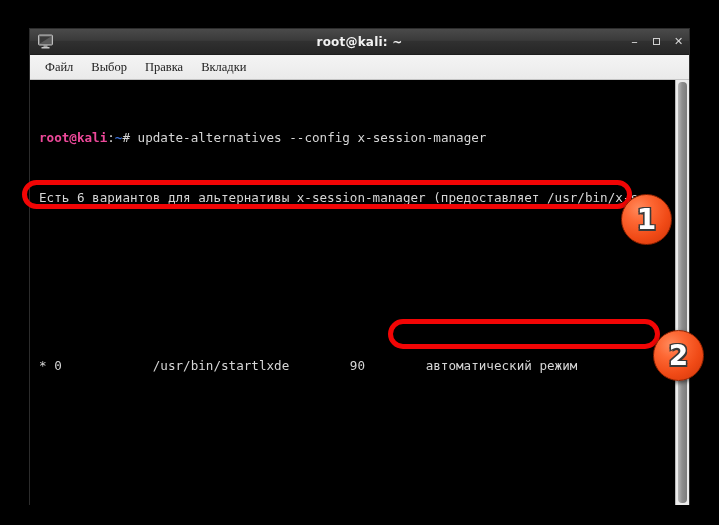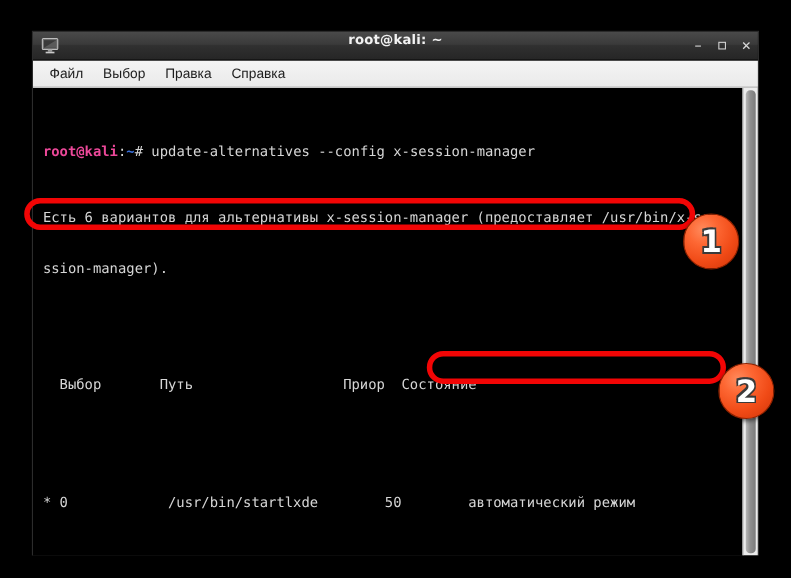--- a/index.html
+++ b/index.html
@@ -32,21 +32,21 @@
     border: 1px solid #2c2c2c;
     box-sizing: border-box;
   }
 
   .titlebar {
     position: relative;
     height: 25px;
     background: linear-gradient(to bottom, #4a4a4a 0%, #3a3a3a 45%, #303030 50%, #262626 100%);
     border-bottom: 1px solid #1d1d1d;
     display: flex;
-    align-items: flex-start;
+    align-items: center;
   }
   .title-icon {
     position: absolute;
     left: 6px;
     top: 3px;
     width: 19px;
     height: 19px;
     display: flex;
     align-items: center;
     justify-content: center;
@@ -91,21 +91,21 @@
   
   .menubar {
     height: 24px;
     background: linear-gradient(to bottom, #f4f4f4 0%, #eaeaea 100%);
     border-bottom: 1px solid #c4c4c4;
     display: flex;
     align-items: center;
     padding-left: 6px;
   }
   .menu-item {
-    font-family: Liberation Sans, sans-serif;
+    font-family: Liberation Serif, serif;
     font-size: 12.5px;
     color: #1d1d1d;
     padding: 2px 9px;
     cursor: default;
   }
 
   
   .term-body {
     position: relative;
     height: 425px;
@@ -205,36 +205,34 @@
             <span class="sq"></span>
           </span>
         <span class="win-btn close">✕</span>
       </div>
     </div>
 
     <div class="menubar">
       <div class="menu-item">Файл</div>
       <div class="menu-item">Выбор</div>
       <div class="menu-item">Правка</div>
-      <div class="menu-item">Справка</div>
+      <div class="menu-item">Вкладки</div>
     </div>
 
     <div class="term-body">
       <div class="term-text">
 
         <div class="ln"><span class="c-red">root@kali</span><span class="c-wht">:</span><span class="c-blue">~</span><span class="c-wht"># </span><span class="c-wht">update-alternatives --config x-session-manager</span></div>
 
         <div class="ln">Есть 6 вариантов для альтернативы x-session-manager (предоставляет /usr/bin/x-se</div>
-        <div class="ln">ssion-manager).</div>
         <div class="ln">&nbsp;</div>
 
-        <div class="ln">  Выбор       Путь                  Приор  Состояние</div>
         <div class="ln">&nbsp;</div>
 
-        <div class="ln">* 0            /usr/bin/startlxde        50        автоматический режим</div>
+        <div class="ln">* 0            /usr/bin/startlxde        90        автоматический режим</div>
         
         
         
         
         
 
         
 
         
 

